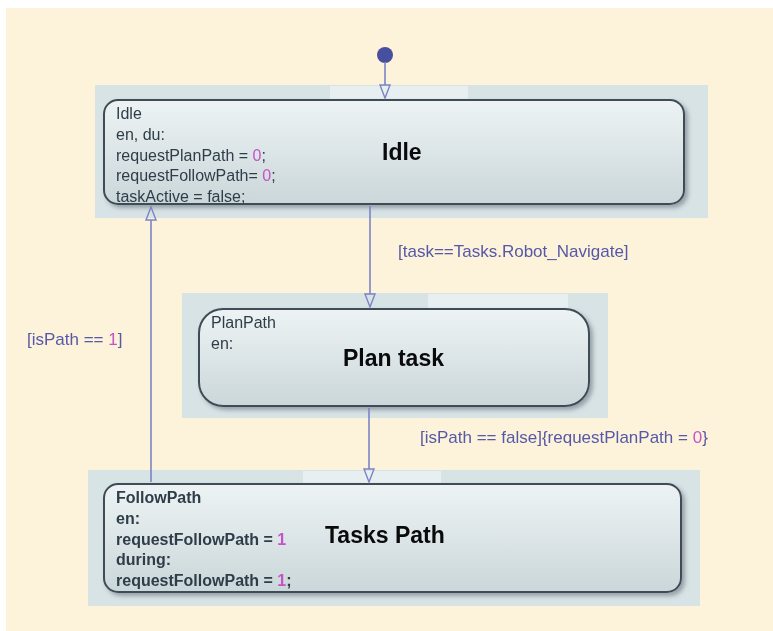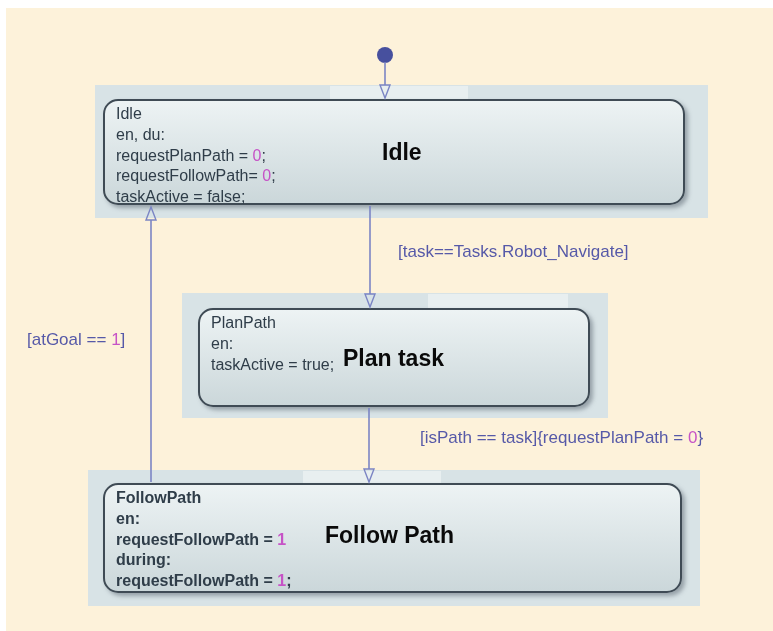--- a/index.html
+++ b/index.html
@@ -35,41 +35,41 @@
 
   <div class="entry-hl" style="left:330px;top:86px;width:138px;height:13px;"></div>
   <div class="entry-hl" style="left:428px;top:294px;width:140px;height:14px;"></div>
   <div class="entry-hl" style="left:303px;top:471px;width:138px;height:12px;"></div>
 
   <div class="state" style="left:103px;top:99px;width:582px;height:106px;">
     <div class="state-text"><div><span>Idle</span><span class="val"></span><span></span></div><div><span>en, du:</span><span class="val"></span><span></span></div><div><span>requestPlanPath = </span><span class="val">0</span><span>;</span></div><div><span>requestFollowPath= </span><span class="val">0</span><span>;</span></div><div><span>taskActive = false;</span><span class="val"></span><span></span></div></div>
   </div>
   <div class="annotation" style="left:382px;top:140px;">Idle</div>
 
-  <div class="state" style="left:198px;top:308px;width:392px;height:99px;">
-    <div class="state-text"><div><span>PlanPath</span><span class="val"></span><span></span></div><div><span>en:</span><span class="val"></span><span></span></div><div><span>taskActive = true;</span><span class="val"></span><span></span></div></div>
+  <div class="state" style="left:198px;top:308px;width:392px;height:99px;border-radius:25px;">
+    <div class="state-text"><div><span>PlanPath</span><span class="val"></span><span></span></div><div><span>en:</span><span class="val"></span><span></span></div></div>
   </div>
   <div class="annotation" style="left:343px;top:346px;">Plan task</div>
 
   <div class="state" style="left:103px;top:483px;width:579px;height:110px;font-weight:bold;">
     <div class="state-text"><div><span>FollowPath</span><span class="val"></span><span></span></div><div><span>en:</span><span class="val"></span><span></span></div><div><span>requestFollowPath = </span><span class="val">1</span><span></span></div><div><span>during:</span><span class="val"></span><span></span></div><div><span>requestFollowPath = </span><span class="val">1</span><span>;</span></div></div>
   </div>
-  <div class="annotation" style="left:325px;top:523px;">Follow Path</div>
+  <div class="annotation" style="left:325px;top:523px;">Tasks Path</div>
 
   <svg id="wires">
     <circle class="t-dot" cx="385" cy="55" r="8"></circle>
     <line class="t-line" x1="385" y1="62" x2="385" y2="85"></line>
     <polygon class="t-arrow" points="385,98 380,85 390,85"></polygon>
 
     <line class="t-line" x1="370" y1="206" x2="370" y2="294"></line>
     <polygon class="t-arrow" points="370,307 365,294 375,294"></polygon>
 
     <line class="t-line" x1="369" y1="408" x2="369" y2="469"></line>
     <polygon class="t-arrow" points="369,482 364,469 374,469"></polygon>
 
     <line class="t-line" x1="151" y1="482" x2="151" y2="220"></line>
     <polygon class="t-arrow" points="151,207 146,220 156,220"></polygon>
   </svg>
 
   <div class="t-label" style="left:398px;top:242px;"><span>[task==Tasks.Robot_Navigate]</span><span class="val"></span><span></span></div>
-  <div class="t-label" style="left:420px;top:428px;"><span>[isPath == task]{requestPlanPath = </span><span class="val">0</span><span>}</span></div>
-  <div class="t-label" style="left:27px;top:330px;"><span>[atGoal == </span><span class="val">1</span><span>]</span></div>
+  <div class="t-label" style="left:420px;top:428px;"><span>[isPath == false]{requestPlanPath = </span><span class="val">0</span><span>}</span></div>
+  <div class="t-label" style="left:27px;top:330px;"><span>[isPath == </span><span class="val">1</span><span>]</span></div>
 </div>
 
 </body></html>

